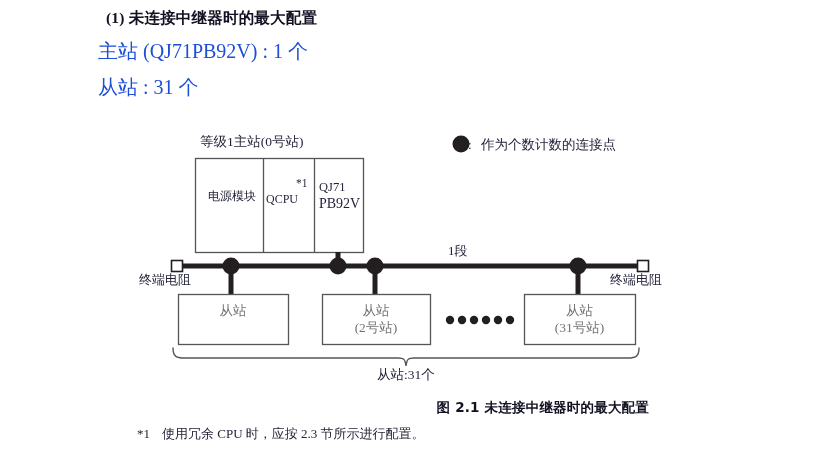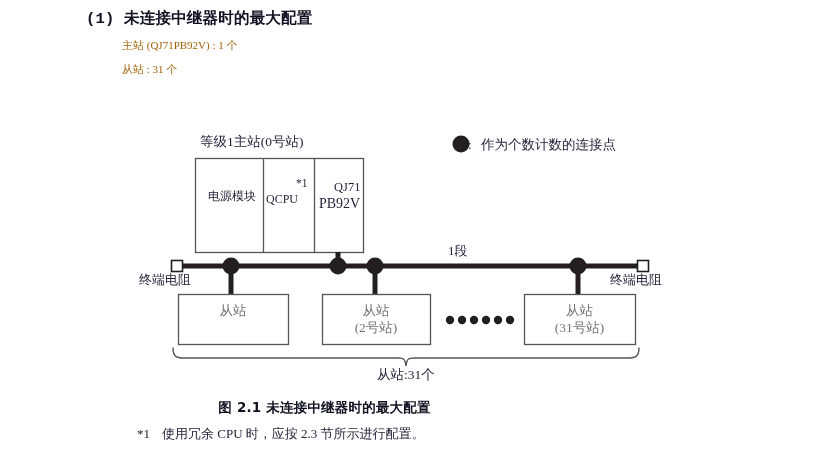--- a/index.html
+++ b/index.html
@@ -17,31 +17,32 @@
   }
 
   
   #heading-block {
     position: absolute;
     left: 86px;
     top: 8px;
     width: 560px;
   }
   #section-heading {
-    font-family: Liberation Mono, monospace;
+    font-family: Liberation Serif, serif;
     font-weight: bold;
     font-size: 15.5px;
     letter-spacing: 0.2px;
     color: #111122;
     white-space: nowrap;
+    margin-left: 20px;
   }
   .spec-line {
-    font-size: 11px;
-    color: #a16207;
-    margin-left: 36px;
+    font-size: 20px;
+    color: #1d4ed8;
+    margin-left: 12px;
     margin-top: 9px;
     white-space: nowrap;
   }
 
   
   #diagram {
     position: absolute;
     left: 0;
     top: 0;
     width: 821px;
@@ -93,21 +94,21 @@
     left: 266px;
     top: 192px;
     font-size: 12px;
   }
   #qcpu-note {
     left: 296px;
     top: 177px;
     font-size: 11.5px;
   }
   #pb92v-line1 {
-    left: 334px;
+    left: 319px;
     top: 180px;
     font-size: 12.5px;
   }
   #pb92v-line2 {
     left: 319px;
     top: 196px;
     font-size: 14px;
   }
 
   #segment-label {
@@ -145,21 +146,21 @@
     text-align: center;
     font-size: 13.5px;
   }
 
   
   #figure-caption {
     position: absolute;
     left: 0;
     top: 399px;
     width: 649px;
-    text-align: center;
+    text-align: right;
     font-family: "DejaVu Sans", "Liberation Sans", sans-serif;
     font-weight: bold;
     font-size: 13.5px;
     color: #111122;
     letter-spacing: 0.2px;
   }
   #footnote {
     position: absolute;
     left: 137px;
     top: 425px;

